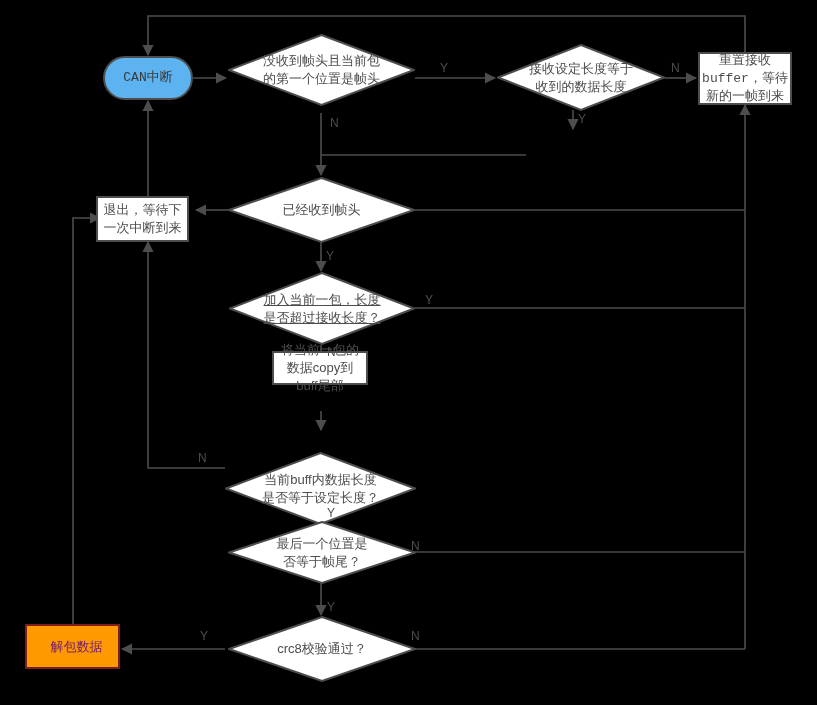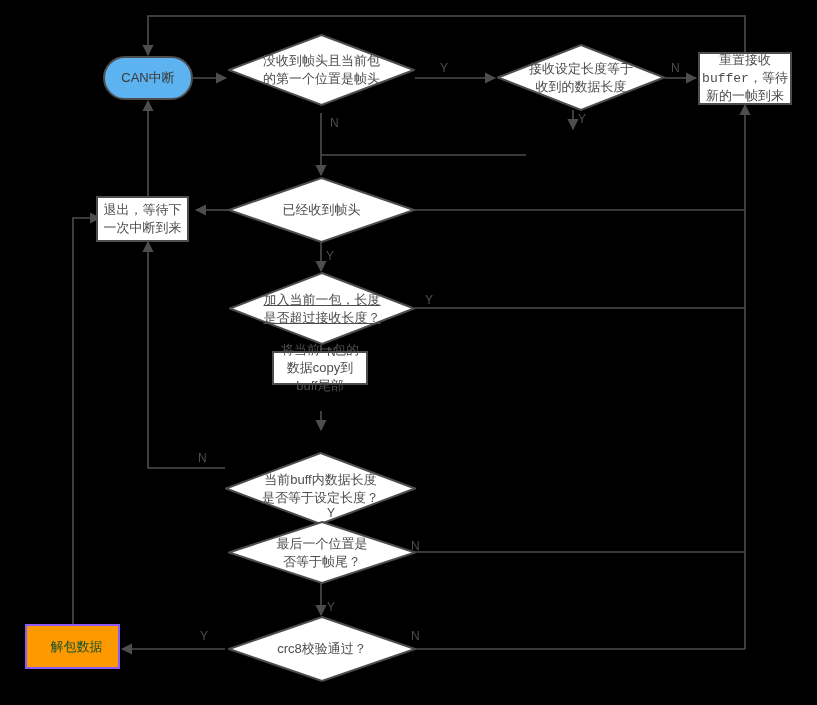--- a/index.html
+++ b/index.html
@@ -36,25 +36,26 @@
   .node .txt { display: block; white-space: pre-line; }
   .rect {
     background: #ffffff;
     border: 2px solid #4d4d4d;
   }
   .terminal {
     background: #5cb3f0;
     border: 2px solid #4d4d4d;
     border-radius: 22px;
     color: #3a3a3a;
+    font-family: Liberation Mono, monospace;
   }
   .action {
     background: #ff9900;
-    border: 2px solid #8b5cf6;
-    color: #14532d;
+    border: 2px solid #7f1d1d;
+    color: #701a75;
     padding-left: 8px;
   }
   .diamond {
     background: transparent;
     border: none;
   }
   .diamond .shape {
     position: absolute;
     left: 0; top: 0;
     width: 100%;

